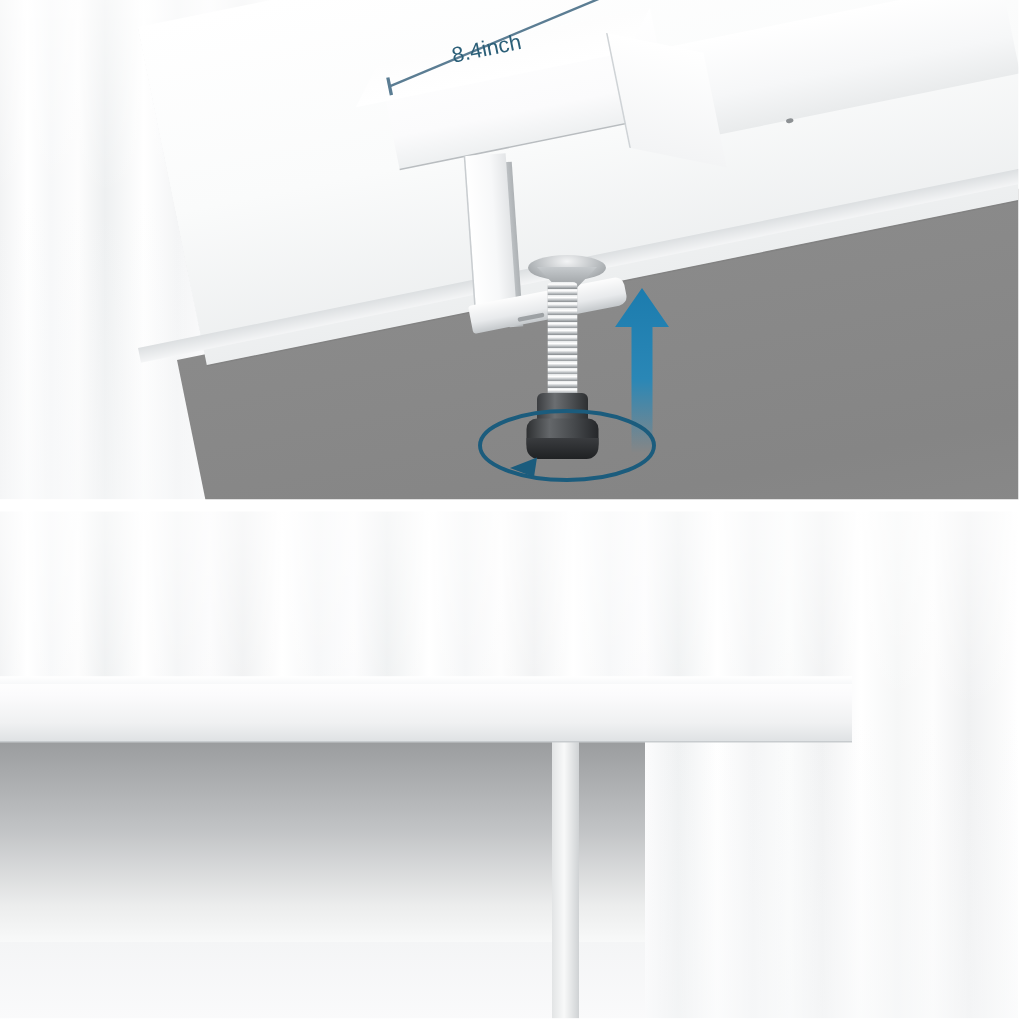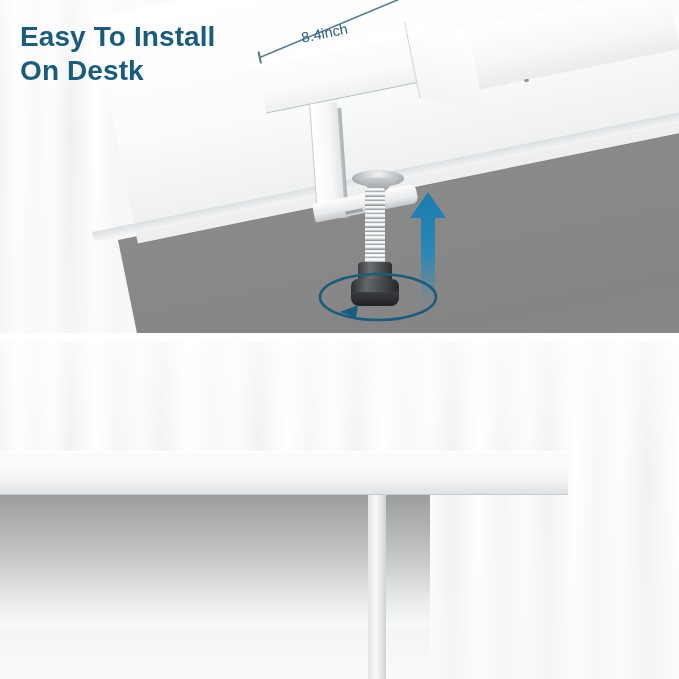--- a/index.html
+++ b/index.html
@@ -244,22 +244,20 @@
       <path d="M40 50 L24 44 L42 37 Z" fill="#1b5c7d"></path>
     </svg>
 
     <svg id="dim-84" viewBox="0 0 178 46">
       <line x1="3" y1="34" x2="3" y2="46" stroke="#5b7d93" stroke-width="2.2"></line>
       <line x1="175" y1="0" x2="175" y2="12" stroke="#5b7d93" stroke-width="2.2"></line>
       <line x1="3" y1="40" x2="175" y2="6" stroke="#5b7d93" stroke-width="1.6"></line>
     </svg>
     <div id="dim-84-label" class="dimlabel">8.4inch</div>
 
-    <div id="headline">Easy To Install
-On Destk</div>
   </div>
 
   <div id="panel-divider"></div>
 
   <div class="panel" id="panel-bottom">
     <div class="curtain"></div>
 
     <div class="b" id="b-desk-shadow"></div>
     <div class="b" id="b-desk-leg2"></div>
     <div class="b" id="b-desk-leg"></div>

